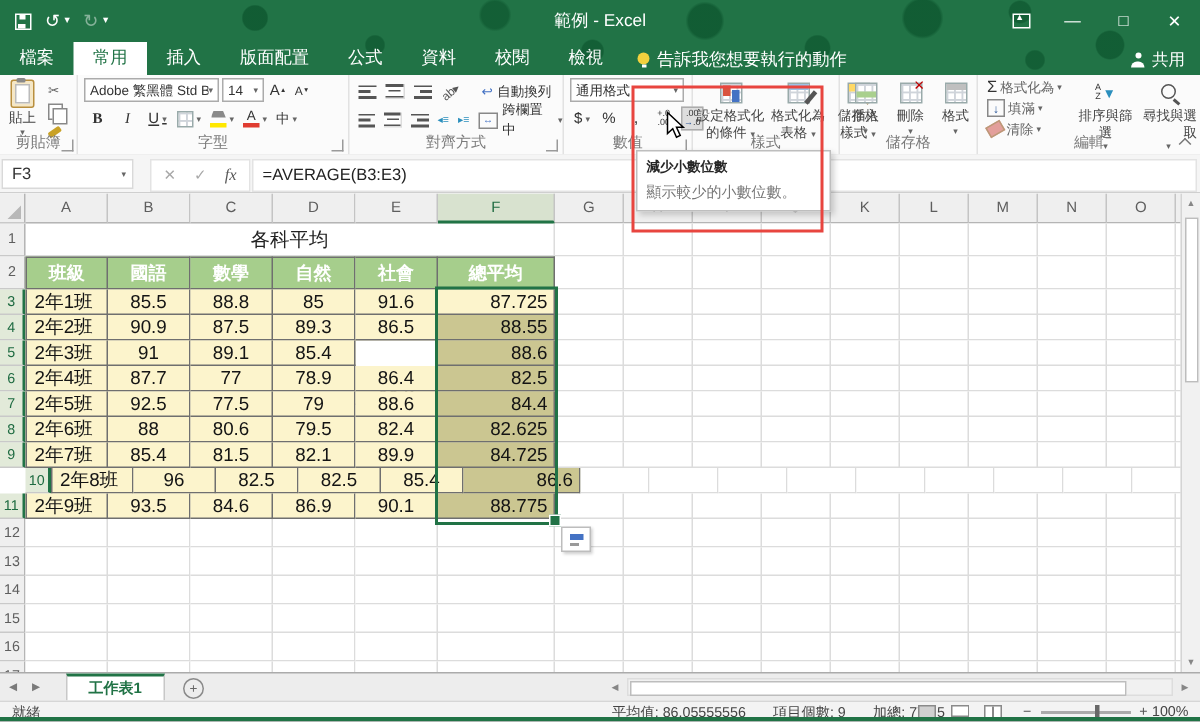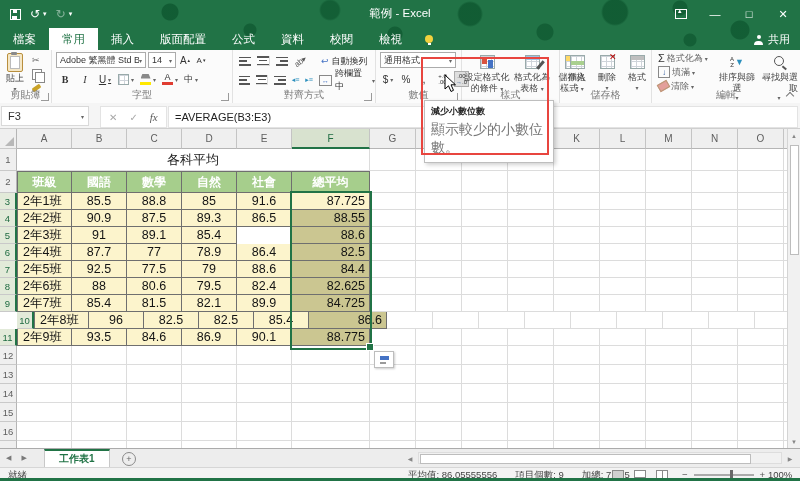--- a/index.html
+++ b/index.html
@@ -139,21 +139,21 @@
   .qa-ico:before{content:"";position:absolute;left:0;top:0;width:9px;height:4px;background:#4472C4;}
   .qa-ico:after{content:"";position:absolute;left:0;bottom:-1px;width:6px;height:2px;background:#9a9a9a;}
   .vscroll{position:absolute;right:0;top:0;width:13px;height:319px;background:#F1F1F1;border-left:1px solid #D4D4D4;box-sizing:border-box;}
   .vscroll .arr{position:absolute;left:0;width:12px;height:13px;display:flex;align-items:center;justify-content:center;font-size:6px;color:#868686;}
   .vthumb{position:absolute;left:2px;top:16px;width:9px;height:110px;background:#fff;border:1px solid #BDBDBD;box-sizing:border-box;}
   
   .redbox{position:absolute;left:421px;top:57px;width:124px;height:94px;border:2px solid #E8453F;z-index:60;pointer-events:none;}
   .tooltip{position:absolute;left:424px;top:100px;width:116px;z-index:50;background:#fff;border:1px solid #BEBEBE;
     box-shadow:2px 2px 4px rgba(0,0,0,.18);padding:4px 6px 5px 6px;}
   .tooltip .tt1{font-size:9px;color:#262626;font-weight:bold;margin-bottom:3px;}
-  .tooltip .tt2{font-size:14px;color:#777;}
+  .tooltip .tt2{font-size:10px;color:#777;}
   .cursor{position:absolute;left:444px;top:74px;z-index:70;pointer-events:none;}
   
   .tabbar{position:absolute;left:0;top:448px;width:800px;height:19px;background:#EDEDED;border-top:1px solid #ABABAB;box-sizing:border-box;font-size:10px;color:#555;}
   .tnav{position:absolute;left:6px;top:0;height:18px;display:flex;align-items:center;gap:10px;font-size:7px;color:#7a7a7a;}
   .sheettab{position:absolute;left:44px;top:0;height:18px;padding:0 14px;background:#fff;border-right:1px solid #C8C8C8;border-left:1px solid #C8C8C8;
     border-top:2px solid #217346;box-sizing:border-box;display:flex;align-items:center;color:#217346;font-weight:bold;}
   .addsheet{position:absolute;left:122px;top:3px;width:12px;height:12px;border:1px solid #8a8a8a;border-radius:50%;
     display:flex;align-items:center;justify-content:center;font-size:9px;color:#666;line-height:10px;}
   .hscroll{position:absolute;right:4px;top:2px;width:392px;height:14px;}
   .hscroll .arr{position:absolute;top:0;width:12px;height:14px;display:flex;align-items:center;justify-content:center;font-size:6px;color:#868686;}
@@ -205,20 +205,21 @@
     <div class="rtab">檔案</div>
     <div class="rtab active">常用</div>
     <div class="rtab">插入</div>
     <div class="rtab">版面配置</div>
     <div class="rtab">公式</div>
     <div class="rtab">資料</div>
     <div class="rtab">校閱</div>
     <div class="rtab">檢視</div>
     <div class="tellme">
       <span class="bulb"></span>
+      <span>告訴我您想要執行的動作</span>
     </div>
     <div class="tr-spacer"></div>
     <div class="share">
       <span class="person"></span>
       <span>共用</span>
     </div>
   </div>
 
   <div class="ribbon">
 

